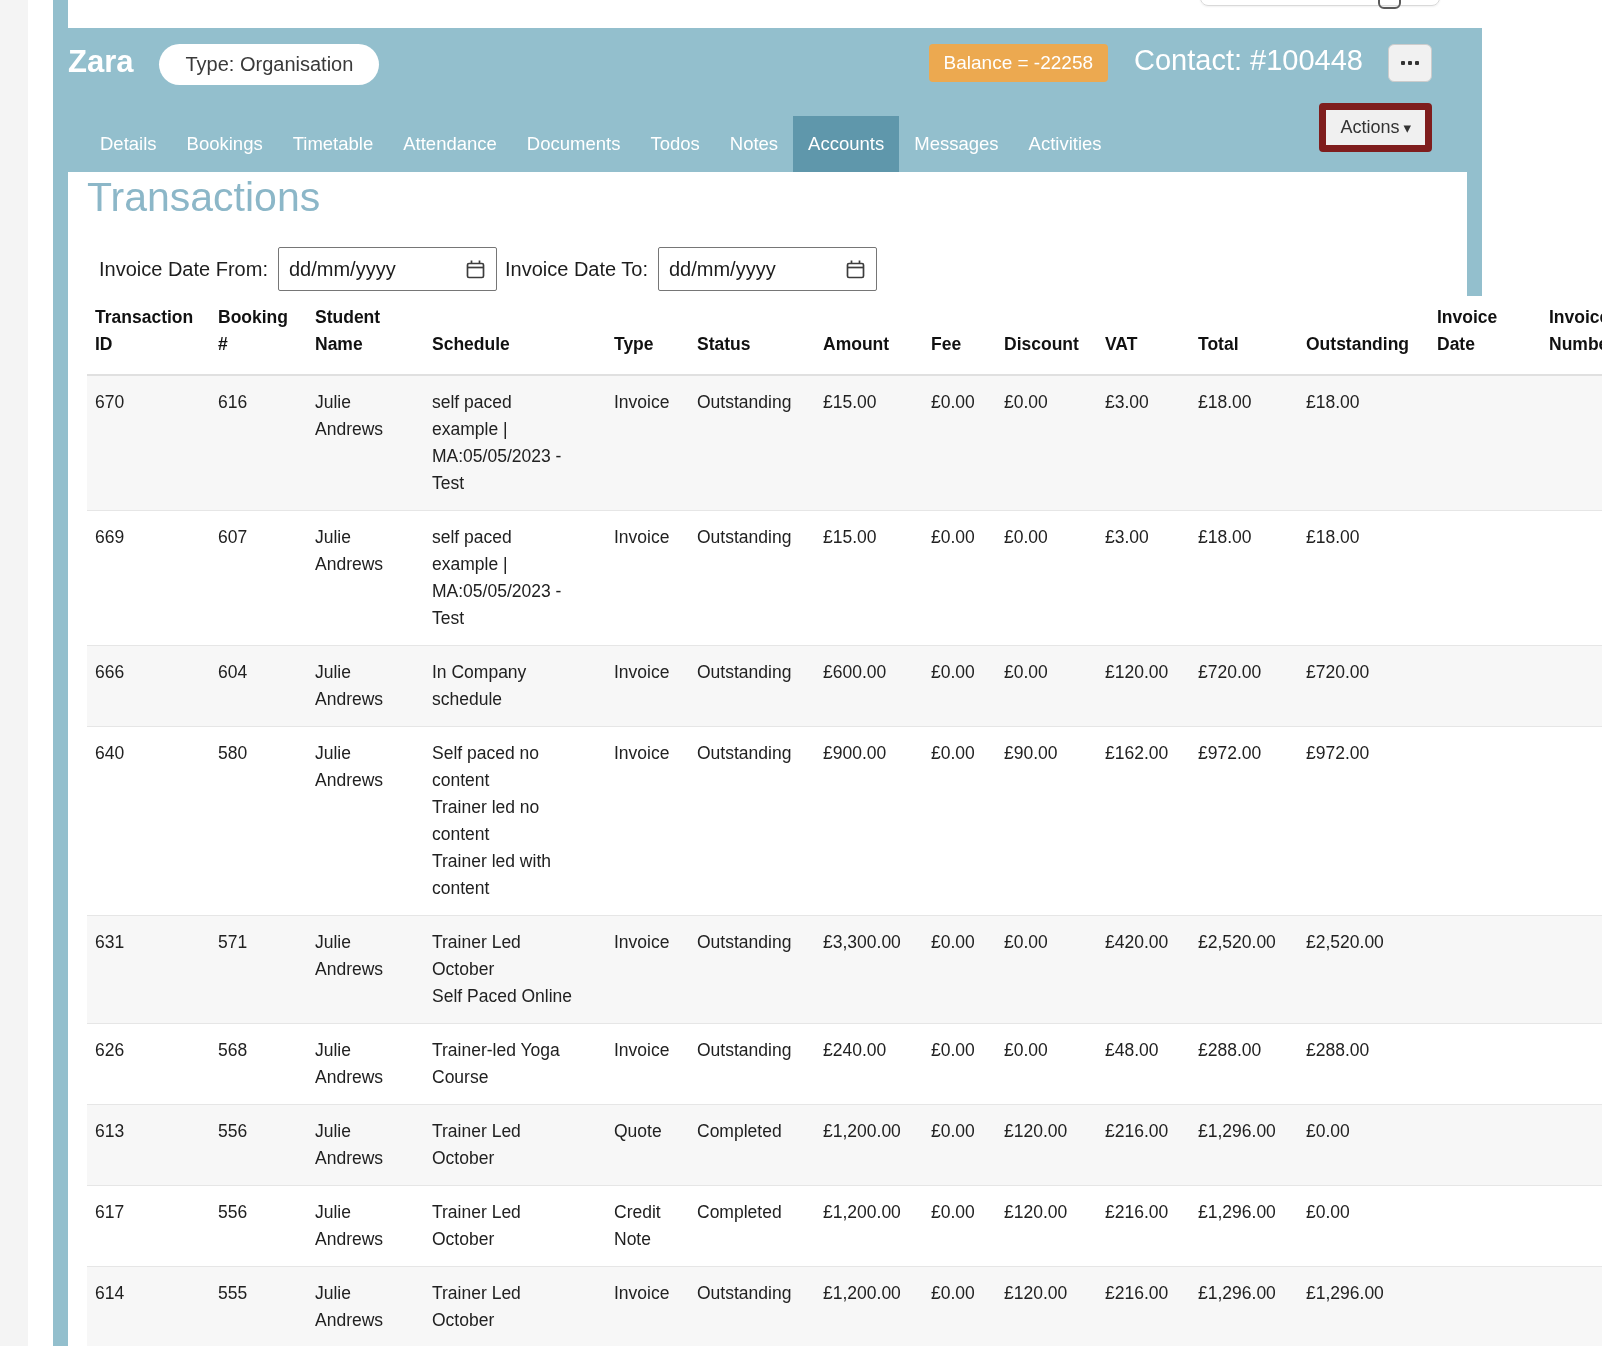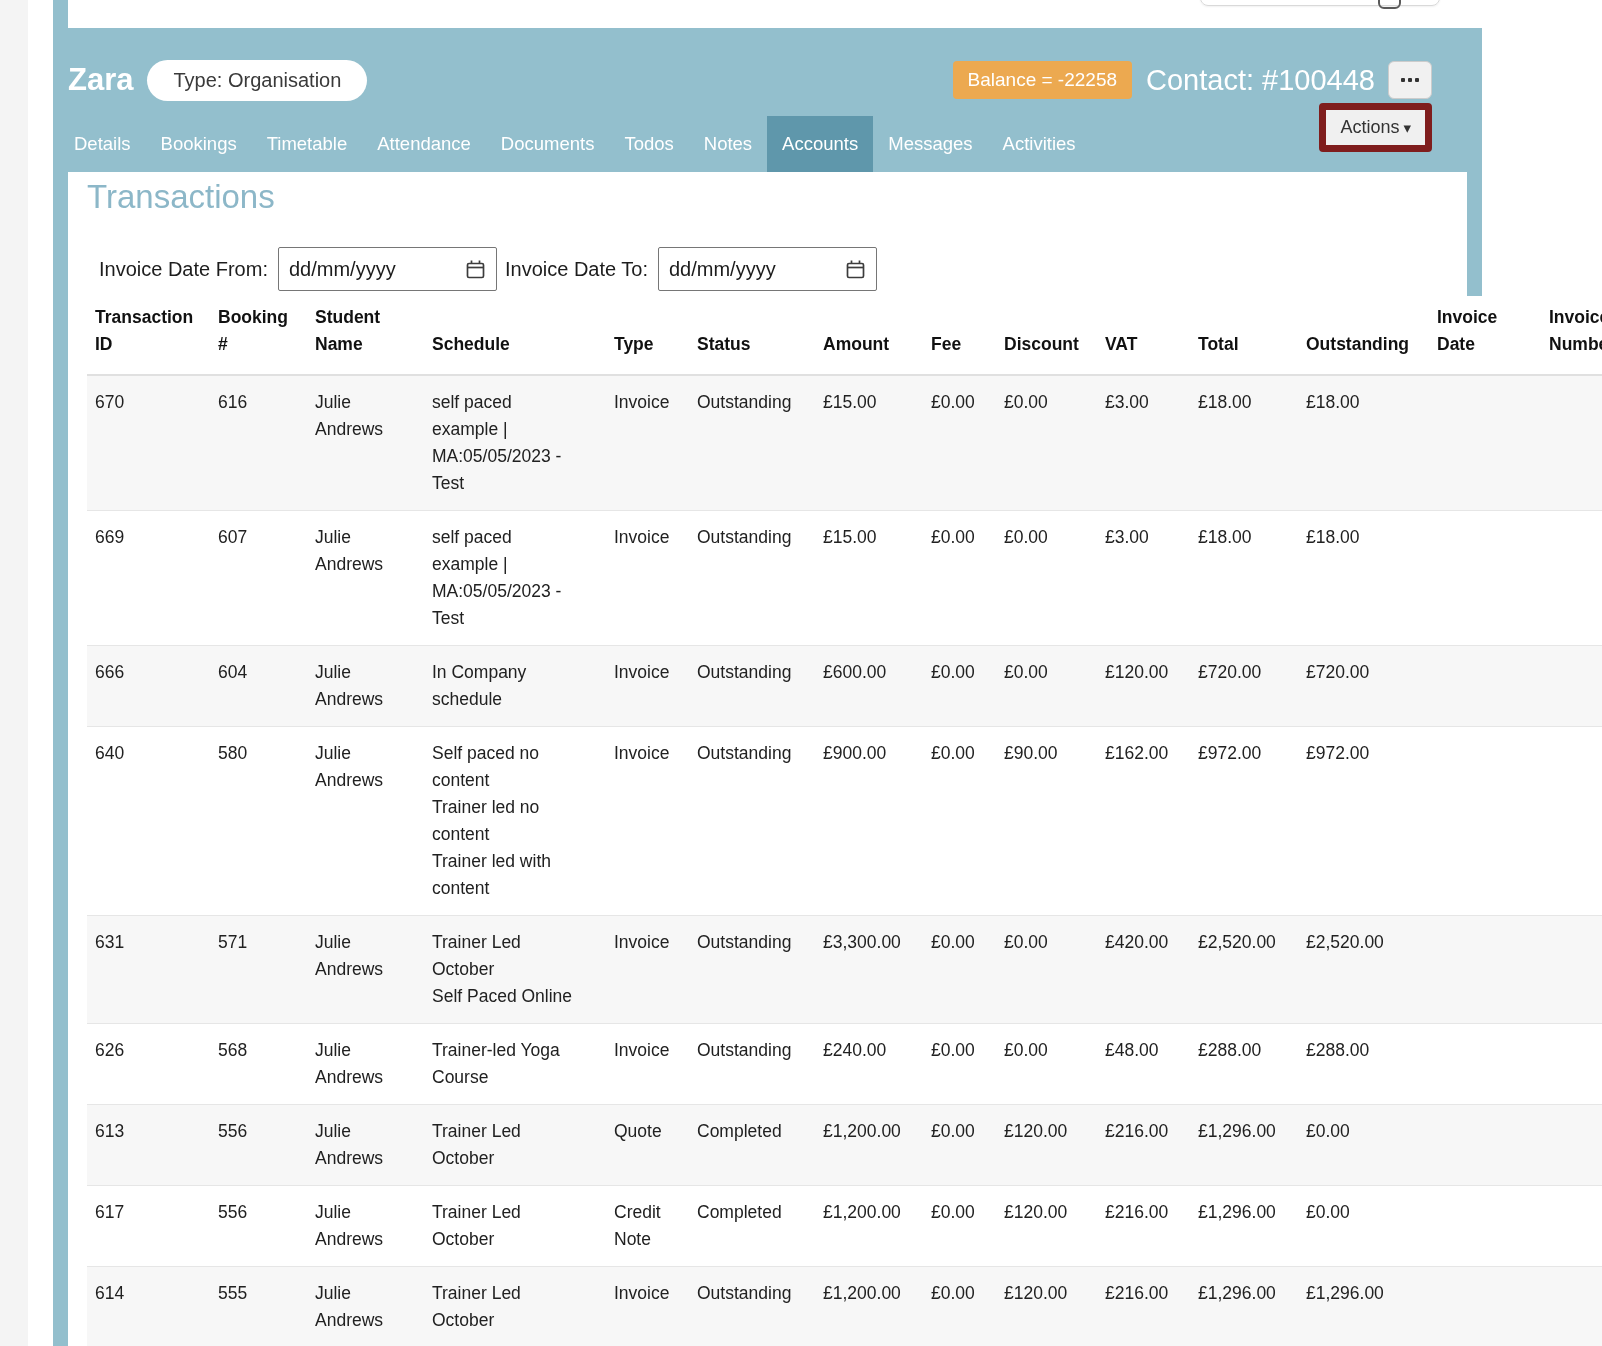--- a/index.html
+++ b/index.html
@@ -11,40 +11,40 @@
 
   
   .top-strip { position: absolute; left: 68px; top: 0; width: 1534px; height: 28px; background: #ffffff; }
   .frag-light { position: absolute; left: 1132px; top: -36px; width: 240px; height: 42px;
                 border: 1px solid #d9d9d9; border-radius: 8px; box-shadow: 0 1px 2px rgba(0,0,0,0.06); }
   .frag-dark { position: absolute; left: 1310px; top: -31px; width: 23px; height: 40px;
                border: 2px solid #5a5a5a; border-radius: 6px; }
 
   
   .header { position: absolute; left: 53px; top: 28px; width: 1429px; height: 144px; }
-  .name-row { display: flex; align-items: center; padding: 16px 50px 0 15px; height: 88px; }
+  .name-row { display: flex; align-items: flex-start; padding: 16px 50px 0 15px; height: 88px; gap: 12px; }
   .contact-name { font-size: 31px; font-weight: 600; color: #ffffff; margin-right: 14px; }
   .type-pill { background: #ffffff; border-radius: 26px; padding: 9px 26px; font-size: 20px; color: #3a3a3a; font-weight: 500; }
   .spacer { flex: 1; }
   .balance-badge { background: #eca950; color: #ffffff; font-weight: 400; font-size: 19px; padding: 8px 15px; border-radius: 4px; margin-right: 14px; }
   .contact-id { color: #ffffff; font-size: 29px; font-weight: 400; margin-right: 13px; white-space: nowrap; }
   .more-btn { background: #f1f1f1; border: 1px solid #cccccc; border-radius: 6px; width: 44px; height: 38px;
               display: flex; align-items: center; justify-content: center; gap: 3px; cursor: pointer; }
   .more-btn i { width: 4px; height: 4px; background: #333; border-radius: 1px; display: block; }
 
-  .tabs { position: absolute; left: 6px; bottom: 0; display: flex; }
+  .tabs { position: absolute; left: 32px; bottom: 0; display: flex; }
   .tab { padding: 15px 15px; color: #ffffff; font-size: 18.5px; font-weight: 500; line-height: 26px; cursor: pointer; white-space: nowrap; }
   .tab.active { background: #5f97ab; }
   .actions-btn { position: absolute; right: 50px; bottom: 20px; background: #f0f0f0; border: 7px solid #7f1d1d;
                  border-radius: 4px; padding: 7px 14px; font-size: 18px; color: #333; cursor: pointer; }
   .actions-btn .caret { margin-left: 4px; font-size: 15px; }
 
   
   .content { position: absolute; left: 68px; top: 172px; width: 1399px; bottom: 0; background: #ffffff; padding: 6px 0 0 19px; }
-  .section-title { margin: 0; font-size: 33px; line-height: 38px; font-weight: 500; color: #8cb7c8; }
+  .section-title { margin: 0; font-size: 41px; line-height: 38px; font-weight: 500; color: #8cb7c8; }
 
   .filters { margin: 30px 0 0 12px; display: flex; align-items: center; height: 46px; }
   .filter-label { font-size: 20px; color: #1d1d1d; margin-right: 10px; white-space: nowrap; }
   .filter-label.second { margin-left: 8px; }
   .date-input { width: 219px; height: 44px; border: 1px solid #767676; border-radius: 2px; background: #fff;
                 display: flex; align-items: center; padding: 0 10px; font-size: 20px; color: #1c1c1c; cursor: text; }
   .date-input .ph { flex: 1; }
   .cal-icon { display: block; }
 
   table { border-collapse: collapse; table-layout: fixed; width: 1634px; margin-top: 4px; background: #ffffff; }

